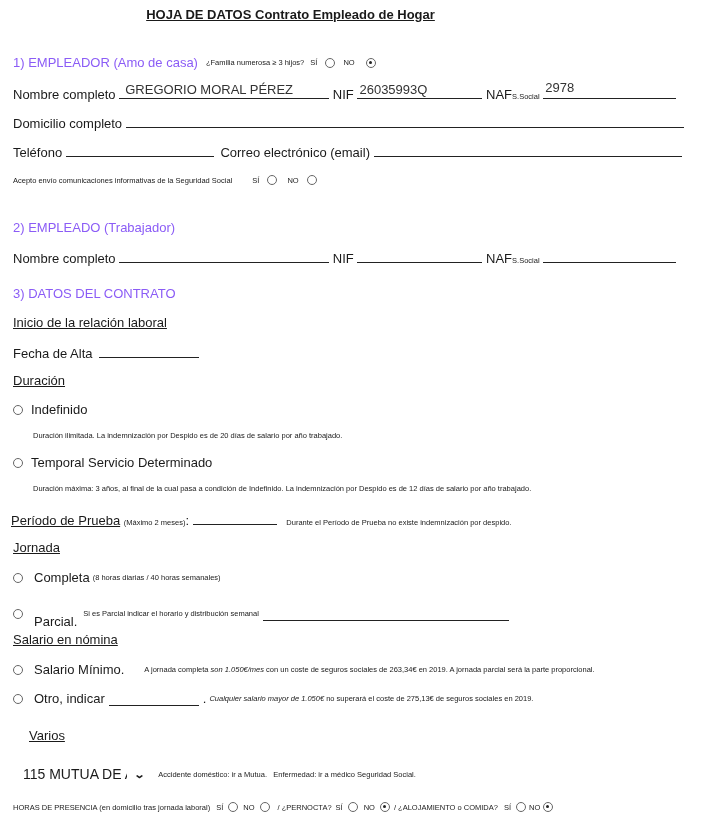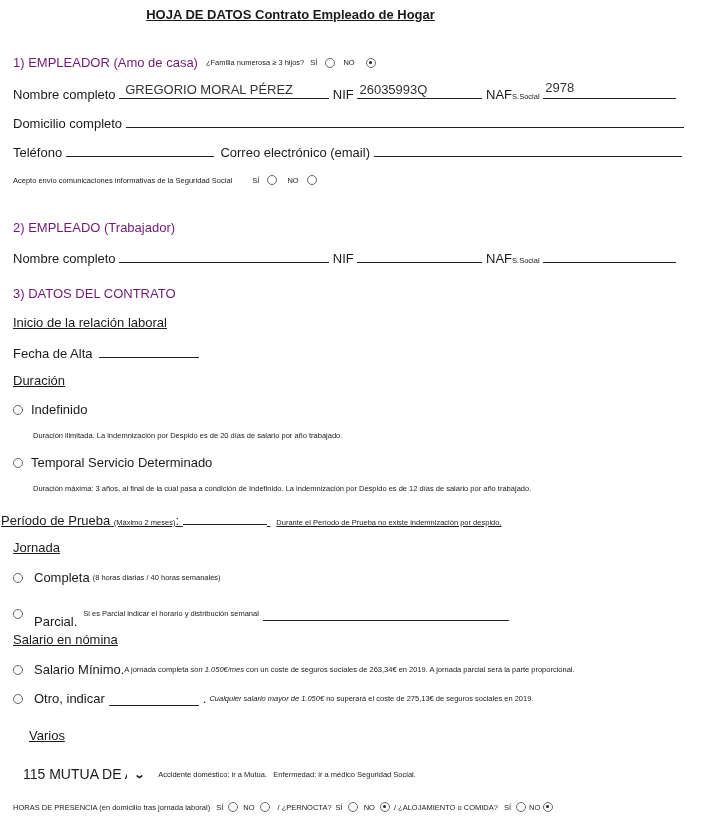--- a/index.html
+++ b/index.html
@@ -2,21 +2,21 @@
 <html><head>
 <meta charset="utf-8">
 <style>
   html, body { margin: 0; padding: 0; background: #ffffff; }
   body {
     width: 705px; height: 833px; position: relative; overflow: hidden;
     font-family: "Liberation Sans", sans-serif; color: #1a1a1a;
   }
   .abs { position: absolute; white-space: nowrap; }
   .title { left: 0; width: 581px; top: 7px; text-align: center; font-size: 13px; font-weight: bold; text-decoration: underline; }
-  .h-blue { color: #701a75; font-size: 13px; }
+  .h-blue { color: #8b5cf6; font-size: 13px; }
   .lbl { font-size: 13px; }
   .xs { font-size: 7.5px; }
   .ul { text-decoration: underline; }
   .line { display: inline-block; border-bottom: 1px solid #222; height: 13px; vertical-align: baseline; position: relative; }
   .fill { position: absolute; left: 6px; bottom: 1px; font-size: 13px; color: #333; }
   .radio {
     display: inline-block; width: 10px; height: 10px; border-radius: 50%;
     border: 1.6px solid #666; box-sizing: border-box; vertical-align: middle;
     position: relative; background: #fff; cursor: pointer;
   }
@@ -96,21 +96,21 @@
   <span style="margin-left:8px;">Indefinido</span>
 </div>
 <div class="abs xs" style="left:33px; top:431px;">Duración ilimitada. La indemnización por Despido es de 20 días de salario por año trabajado.</div>
 
 <div class="abs row lbl" style="left:13px; top:455px;">
   <span class="radio"></span>
   <span style="margin-left:8px;">Temporal Servicio Determinado</span>
 </div>
 <div class="abs xs" style="left:33px; top:484px;">Duración máxima: 3 años, al final de la cual pasa a condición de Indefinido. La indemnización por Despido es de 12 días de salario por año trabajado.</div>
 
-<div class="abs lbl" style="left:1px; top:511px;text-decoration:underline;">
+<div class="abs lbl" style="left:11px; top:511px;">
   <span class="ul">Período de Prueba</span>
   <span class="xs">(Máximo 2 meses)</span><span>:</span>
   <span class="line" style="width:84px;"><span class="fill"></span></span>
   <span class="xs" style="margin-left:6px;">Durante el Período de Prueba no existe indemnización por despido.</span>
 </div>
 
 <div class="abs lbl ul" style="left:13px; top:540px;">Jornada</div>
 
 <div class="abs row" style="left:13px; top:570px;">
   <span class="radio"></span>
@@ -123,21 +123,21 @@
   <span class="lbl" style="margin-left:11px;margin-top:16px;">Parcial.</span>
   <span class="xs" style="margin-left:6px;">Si es Parcial indicar el horario y distribución semanal</span>
   <span class="line" style="width:246px; margin-left:4px;"></span>
 </div>
 
 <div class="abs lbl ul" style="left:13px; top:632px;">Salario en nómina</div>
 
 <div class="abs row" style="left:13px; top:662px;">
   <span class="radio"></span>
   <span class="lbl" style="margin-left:11px;">Salario Mínimo.</span>
-  <span class="xs" style="margin-left:0;"><span>A jornada completa </span><i>son 1.050€/mes</i><span> con un coste de seguros sociales de 263,34€ en 2019. A jornada parcial será la parte proporcional.</span></span>
+  <span class="xs" style="margin-left:20px;"><span>A jornada completa </span><i>son 1.050€/mes</i><span> con un coste de seguros sociales de 263,34€ en 2019. A jornada parcial será la parte proporcional.</span></span>
 </div>
 
 <div class="abs row" style="left:13px; top:691px;">
   <span class="radio"></span>
   <span class="lbl" style="margin-left:11px;">Otro, indicar</span>
   <span class="line" style="width:90px; margin-left:4px;">
       <span class="fill"></span>
     </span>
   <span class="lbl" style="margin-left:4px;">.</span>
   <span class="xs" style="margin-left:3px;"><i>Cualquier salario mayor de 1.050€</i><span> no superará el coste de 275,13€ de seguros sociales en 2019.</span></span>

